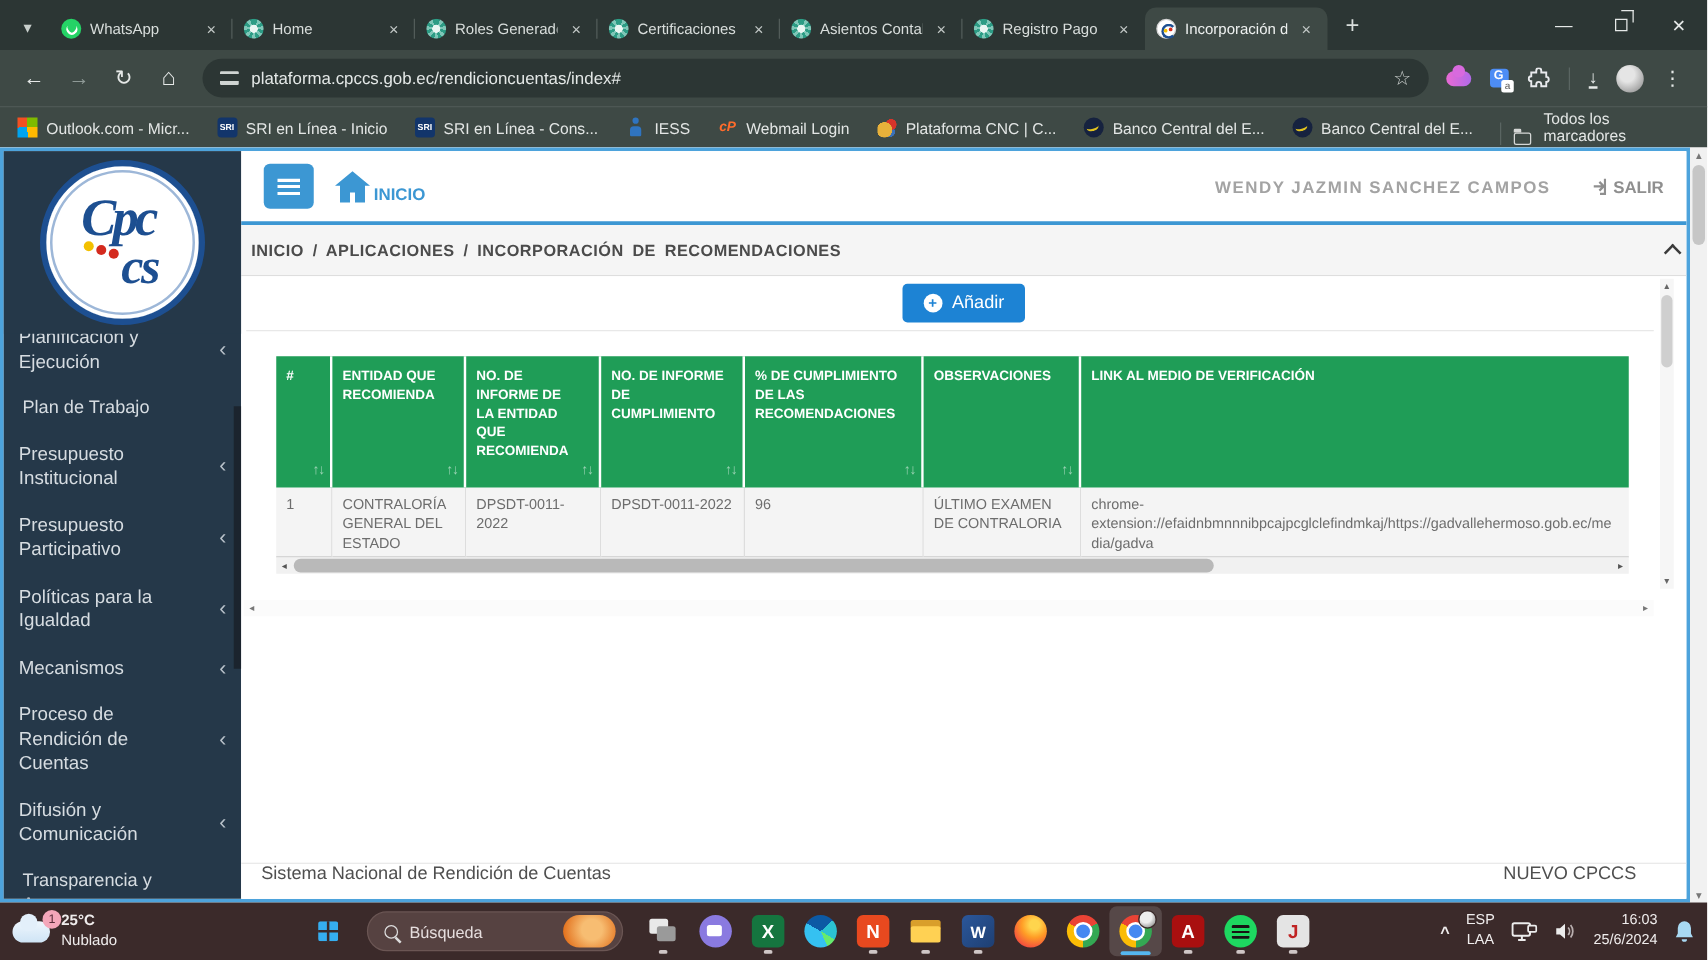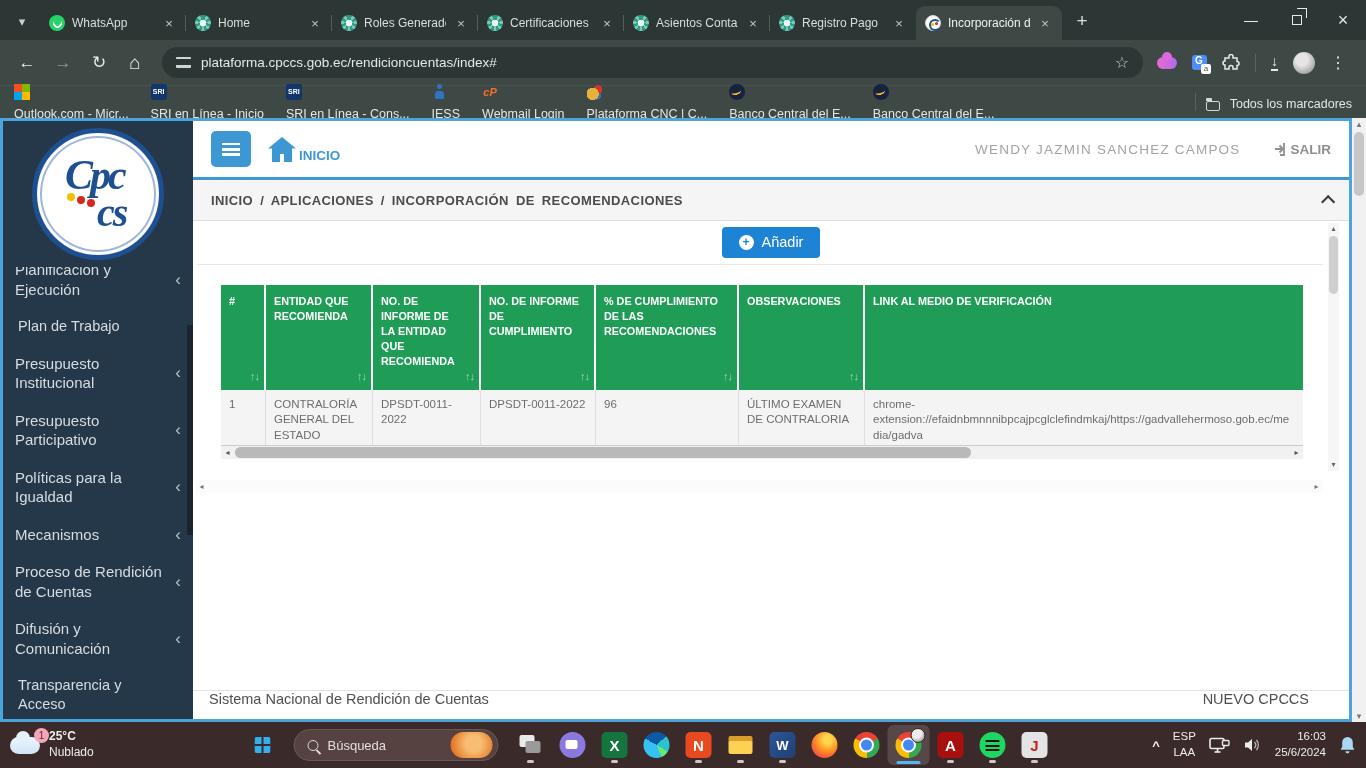--- a/index.html
+++ b/index.html
@@ -39,21 +39,21 @@
   .extcloud::before { content:""; position:absolute; top:-5px; left:5px; width:10px; height:10px; border-radius:50%; background:#d86ade; }
   .translate-sq { width:15px; height:15px; background:#4d8df5; border-radius:3px; position:relative; }
   .translate-sq::before { content:"G"; position:absolute; left:3px; top:0px; color:#fff; font-size:10px; font-weight:bold; }
   .translate-sq::after { content:"a"; position:absolute; right:-4px; bottom:-4px; width:10px; height:10px; background:#fff; border-radius:2px; color:#555; font-size:8px; line-height:10px; text-align:center; }
   .vsep { width:1px; height:18px; background:#5a6562; }
   .dlwrap { color:#e6e9e8; font-size:14px; line-height:1; border-bottom:2px solid #e6e9e8; padding-bottom:1px; }
   .avatar { width:22px; height:22px; border-radius:50%; background:radial-gradient(circle at 40% 35%,#e5e5e5 0 30%,#8f8f8f 90%); }
   .menu3 { color:#e6e9e8; font-size:16px; }
 
   .bmbar { position:absolute; top:85px; left:0; width:1366px; height:33px; background:#3e4945; border-top:1px solid #47524e; display:flex; align-items:center; padding:0 14px; gap:22px; font-size:12.5px; color:#e3e6e5; }
-  .bm { display:flex; align-items:flex-start; gap:7px; white-space:nowrap;flex-direction:column; }
+  .bm { display:flex; align-items:flex-end; gap:7px; white-space:nowrap; }
   .bi { width:16px; height:16px; flex:none; position:relative; }
   .bi-outlook { background:conic-gradient(#7fba00 0 25%,#ffb900 0 50%,#00a4ef 0 75%,#f25022 0); }
   .bi-sri { background:#12356b; border-radius:3px; }
   .bi-sri::after { content:"SRI"; position:absolute; inset:0; display:grid; place-items:center; color:#fff; font-size:7px; font-weight:bold; }
   .bi-iess::before { content:""; position:absolute; top:0; left:5px; width:5px; height:5px; border-radius:50%; background:#2f74c0; }
   .bi-iess::after { content:""; position:absolute; bottom:1px; left:3px; width:9px; height:8px; border-radius:3px 3px 1px 1px; background:#2f74c0; }
   .bi-cpanel::after { content:"cP"; position:absolute; inset:0; display:grid; place-items:center; color:#ff6c2c; font-style:italic; font-weight:bold; font-size:11px; }
   .bi-cnc { background:radial-gradient(circle at 35% 62%,#e8b13a 0 42%,transparent 44%),radial-gradient(circle at 68% 35%,#d8342a 0 28%,transparent 30%),radial-gradient(circle at 62% 72%,#3b71b8 0 26%,transparent 28%); }
   .bi-globe { background:#16223f; border-radius:50%; }
   .bi-globe::after { content:""; position:absolute; left:2px; top:4px; width:10px; height:5px; border-bottom:2px solid #e3c31f; border-radius:50%; transform:rotate(-14deg); }
@@ -63,37 +63,37 @@
 
   
   .site { position:absolute; top:118px; left:0; width:1352px; height:604px; border:3px solid #4da3dc; display:flex; background:#fff; }
   .sidebar { width:190px; flex:none; background:#253849; position:relative; overflow:hidden; color:#d6dce1; }
   .logowrap { height:146px; display:grid; place-items:center; background:#253849; position:relative; z-index:2; }
   .logo { width:132px; height:132px; background:#fff; border:5px solid #1d4f91; border-radius:50%; position:relative; font-family:"Liberation Serif", serif; font-style:italic; color:#1d4f91; box-shadow:inset 0 0 0 3px #fff, inset 0 0 0 5px #9db7d8; }
   .logo .t1 { position:absolute; top:18px; left:28px; font-size:42px; font-weight:bold; letter-spacing:-3px; }
   .logo .t2 { position:absolute; top:56px; left:60px; font-size:40px; font-weight:bold; letter-spacing:-2px; }
   .logo .dots { position:absolute; left:30px; top:60px; width:8px; height:8px; border-radius:50%; background:#f3c000; box-shadow:10px 3px 0 #d42a1e, 20px 6px 0 #d42a1e; }
   .smenu { position:relative; z-index:1; margin-top:-16px; font-size:15px; }
-  .mi { position:relative; padding:9px 26px 9px 12px; line-height:1.3; cursor:default; }
+  .mi { position:relative; padding:9px 36px 9px 12px; line-height:1.3; cursor:default; }
   .mi.t-sub { padding-left:15px; font-size:14.5px; }
   .mi .chev { display:none; position:absolute; right:12px; top:50%; transform:translateY(-50%); color:#b9c2ca; font-size:17px; }
   .mi.chevron .chev { display:block; }
   .mi.clipped { margin-top:-12px; }
   .side-thumb { position:absolute; right:0px; top:204px; width:6px; height:210px; background:#1b242e; z-index:3; }
 
   .mainarea { flex:1; min-width:0; display:flex; flex-direction:column; background:#fff; position:relative; }
   .appbar { height:56px; display:flex; align-items:center; gap:16px; padding:0 18px; background:#fff; }
   .hamb { width:40px; height:36px; border-radius:5px; background:#3c97d3; display:grid; place-items:center; }
   .hbars { width:18px; height:13px; background:linear-gradient(#fff 0 2.5px,transparent 2.5px 5.2px,#fff 5.2px 7.7px,transparent 7.7px 10.4px,#fff 10.4px 13px); }
   .homeblock { display:flex; align-items:flex-end; gap:2px; color:#3c97d3; font-weight:bold; font-size:13.5px; }
   .userarea { margin-left:auto; display:flex; align-items:center; gap:28px; }
-  .username { color:#a3a3a3; font-weight:normal; font-size:13.5px; letter-spacing:1.2px; }
+  .username { color:#a3a3a3; font-weight:bold; font-size:13.5px; letter-spacing:1.2px; }
   .salir { display:flex; align-items:center; gap:6px; color:#8f8f8f; font-weight:bold; font-size:13.5px; }
   .blueline { height:3px; background:#3c97d3; }
-  .crumb { height:41px; background:#f5f5f5; border-bottom:1px solid #dedede; display:flex; align-items:center; padding:0 18px; color:#4b4b4b; font-weight:bold; font-size:13px; letter-spacing:.4px; word-spacing:3px; }
+  .crumb { height:41px; background:#f5f5f5; border-bottom:1px solid #dedede; display:flex; align-items:center; padding:0 8px; color:#4b4b4b; font-weight:bold; font-size:13px; letter-spacing:.4px; word-spacing:3px; }
   .crumb-up { margin-left:auto; width:10px; height:10px; border-top:2.5px solid #3a3a3a; border-right:2.5px solid #3a3a3a; transform:rotate(-45deg) translateY(3px); }
 
   .content { flex:1; position:relative; background:#fff; overflow:hidden; }
   .addrow { position:absolute; top:0; left:0; right:0; height:42px; display:flex; justify-content:center; align-items:center; }
   .addbtn { display:flex; align-items:center; gap:8px; height:31px; padding:0 17px; background:#1d83d4; color:#fff; border:none; border-radius:4px; font-size:14.5px; font-family:"Liberation Sans",sans-serif; }
   .addbtn .plus { width:15px; height:15px; border-radius:50%; background:#fff; color:#1d83d4; font-size:12px; font-weight:bold; line-height:15px; text-align:center; }
   .paneldiv { position:absolute; top:43px; left:4px; right:26px; height:1px; background:#e8e8e8; }
 
   .tablezone { position:absolute; top:64px; left:28px; right:46px; }
   .thead { display:flex; }

